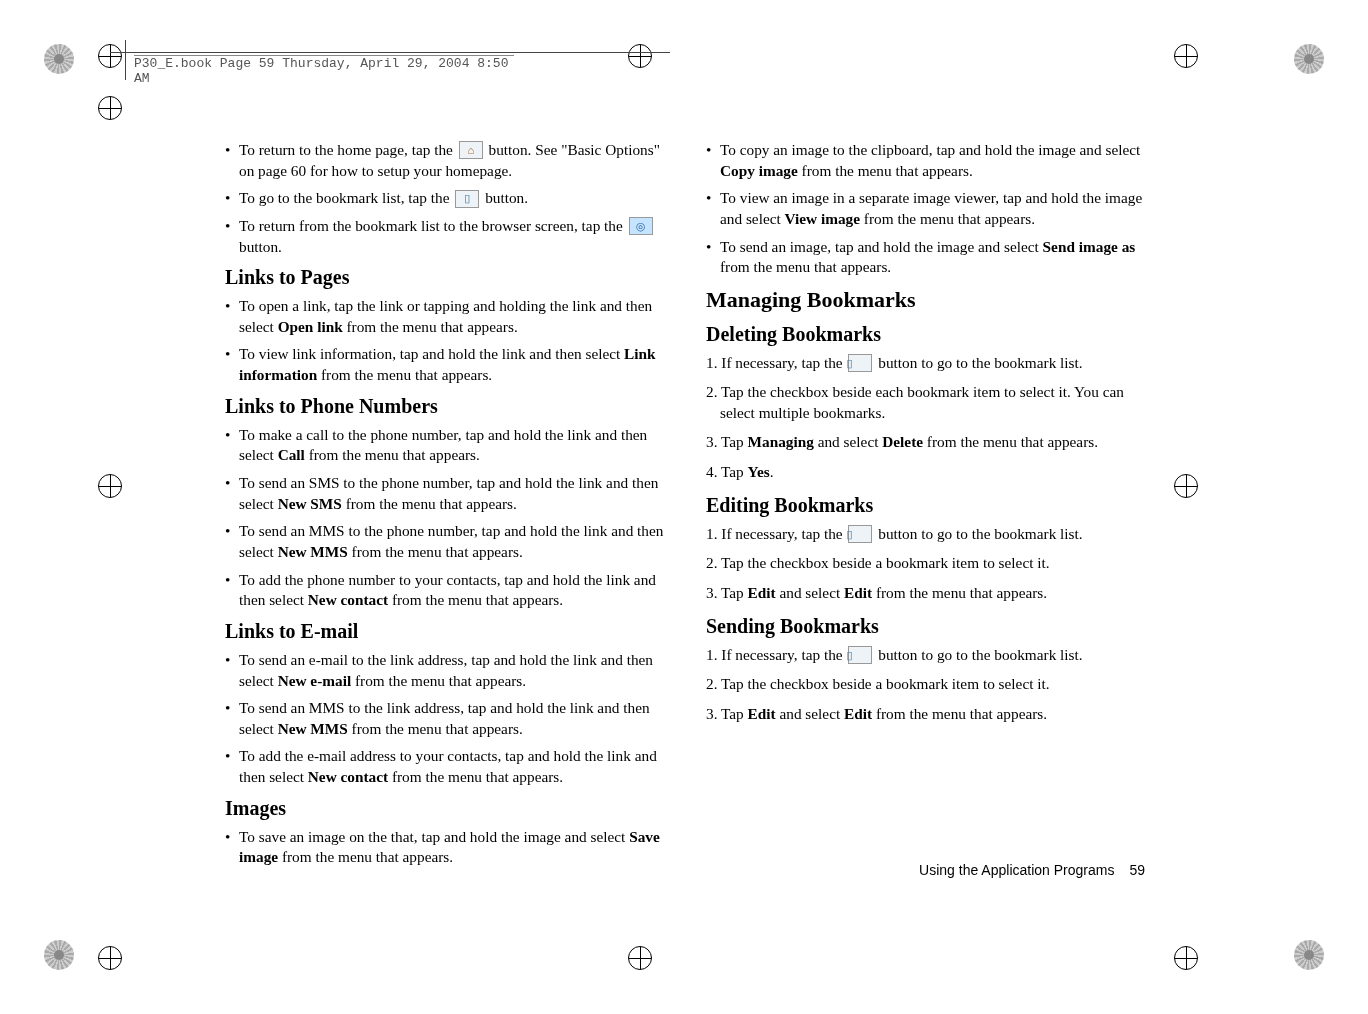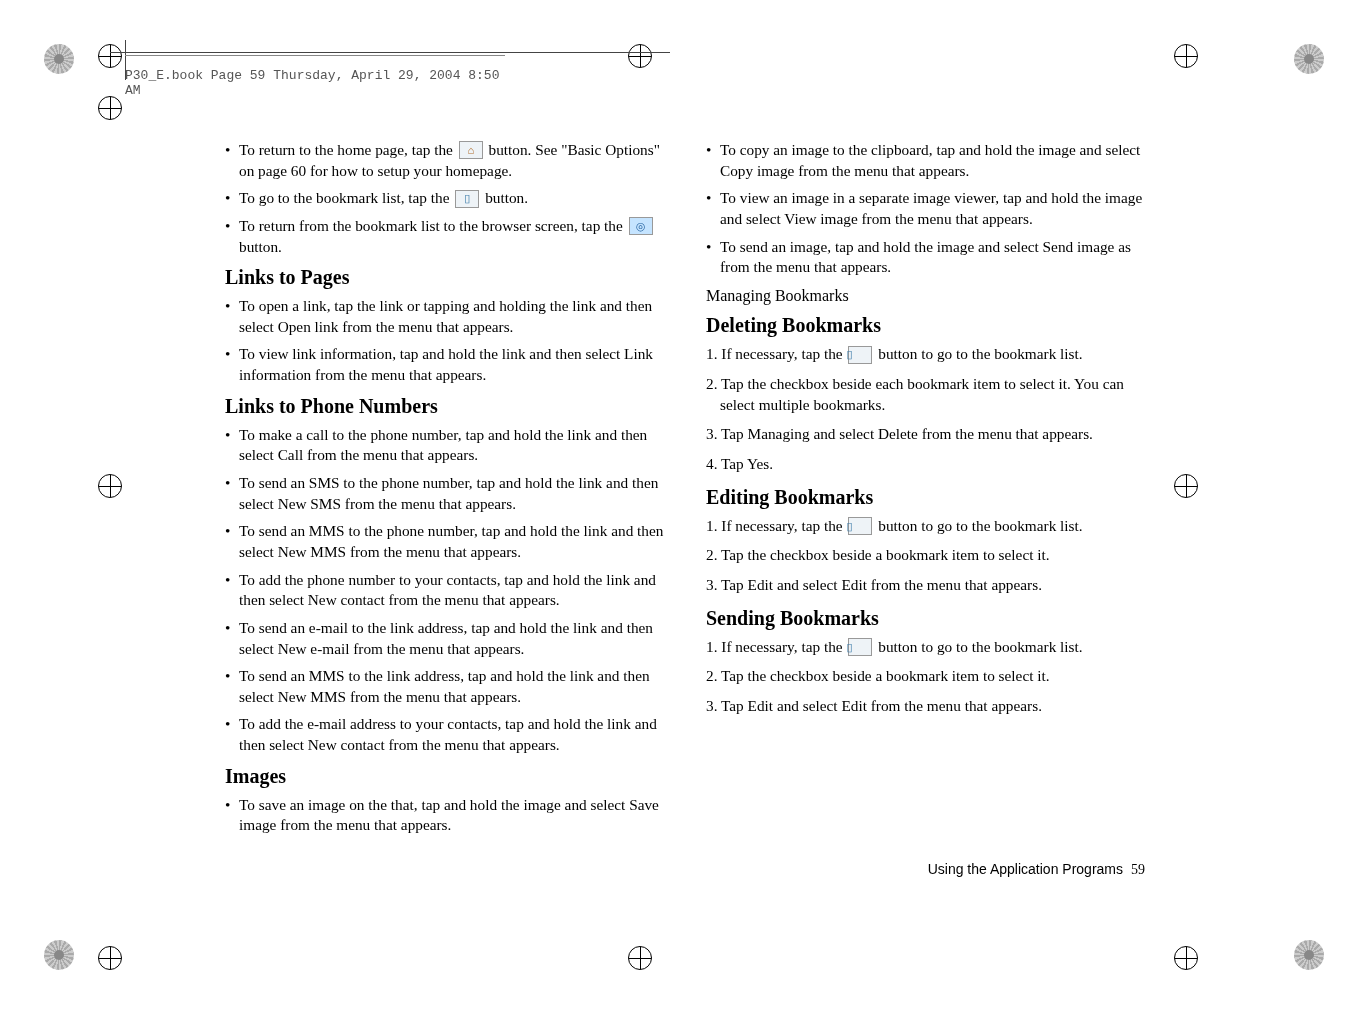--- a/index.html
+++ b/index.html
@@ -36,26 +36,26 @@
     border-radius: 50%;
     background: repeating-conic-gradient(#aaa 0deg 10deg, #ccc 10deg 20deg);
     display:flex;align-items:center;justify-content:center;
   }
   .reg-circle .inner {
     width:10px;height:10px;border-radius:50%;background:#888;
   }
   .header-path {
     position: absolute;
     top: 55px;
-    left: 125px;
+    left: 134px;
     font-family: "Courier New", monospace;
     font-size: 13px;
     color: #555;
     border-top: 0.5px solid #888;
-    padding-top: 12px;
+    padding-top: 0;
     width: 380px;
   }
   .frame-line {
     position: absolute;
     background: #444;
   }
   .page {
     position: absolute;
     top: 140px;
     left: 225px;
@@ -86,26 +86,26 @@
     padding-left: 14px;
     text-indent: -14px;
   }
   .h3 {
     font-weight: bold;
     font-size: 20px;
     margin-top: 0;
     margin-bottom: 5px;
   }
   .h2 {
-    font-weight: normal;
-    font-size: 16px;
+    font-weight: bold;
+    font-size: 22px;
     margin-top: 0;
     margin-bottom: 6px;
   }
-  .bold { font-weight: normal; }
+  .bold { font-weight: bold; }
   .icon-box {
     display: inline-flex;
     width: 22px;
     height: 16px;
     border: 1px solid #999;
     background: #eef3f7;
     vertical-align: middle;
     align-items: center;
     justify-content: center;
     font-size: 11px;
@@ -117,21 +117,21 @@
   .icon-home { color: #b07030; }
   .icon-bookmark { color: #3a7aa8; }
   .icon-search { background:#c5e4ff; color:#1a5a9a; }
   .footer {
     position: absolute;
     bottom: 0;
     right: 0;
     font-family: Arial, Helvetica, sans-serif;
     font-size: 14px;
   }
-  .footer .num { margin-left: 8px; font-family: Liberation Serif, serif; }
+  .footer .num { margin-left: 15px; }
 </style>
 </head>
 <body>
 
 <div class="reg-circle" style="top:44px;left:44px;">
     <div class="inner"></div>
   </div>
 <div class="reg-circle" style="top:44px;right:44px;">
     <div class="inner"></div>
   </div>
@@ -199,20 +199,21 @@
       </div>
     <div class="bullet-item">
         <div class="dot">•</div>
         <div class="txt"><span>To send an MMS to the phone number, tap and hold the link and then select </span><span class="bold">New MMS</span><span> from the menu that appears.</span></div>
       </div>
     <div class="bullet-item">
         <div class="dot">•</div>
         <div class="txt"><span>To add the phone number to your contacts, tap and hold the link and then select </span><span class="bold">New contact</span><span> from the menu that appears.</span></div>
       </div>
 
+    <div class="h3">Links to E-mail</div>
 
     <div class="bullet-item">
         <div class="dot">•</div>
         <div class="txt"><span>To send an e-mail to the link address, tap and hold the link and then select </span><span class="bold">New e-mail</span><span> from the menu that appears.</span></div>
       </div>
     <div class="bullet-item">
         <div class="dot">•</div>
         <div class="txt"><span>To send an MMS to the link address, tap and hold the link and then select </span><span class="bold">New MMS</span><span> from the menu that appears.</span></div>
       </div>
     <div class="bullet-item">

